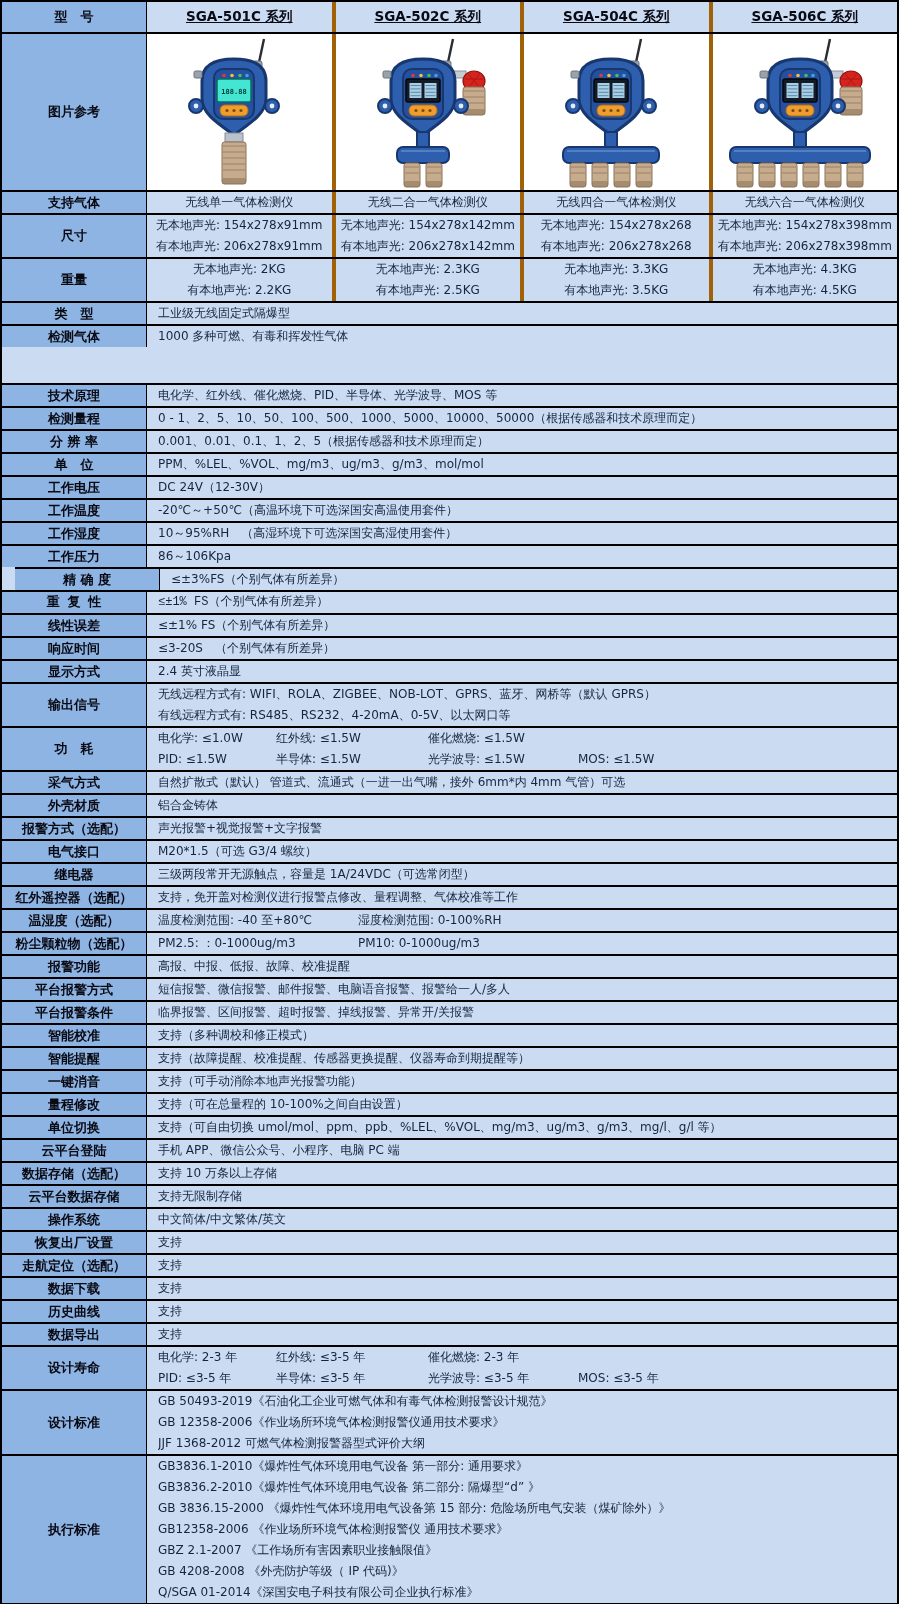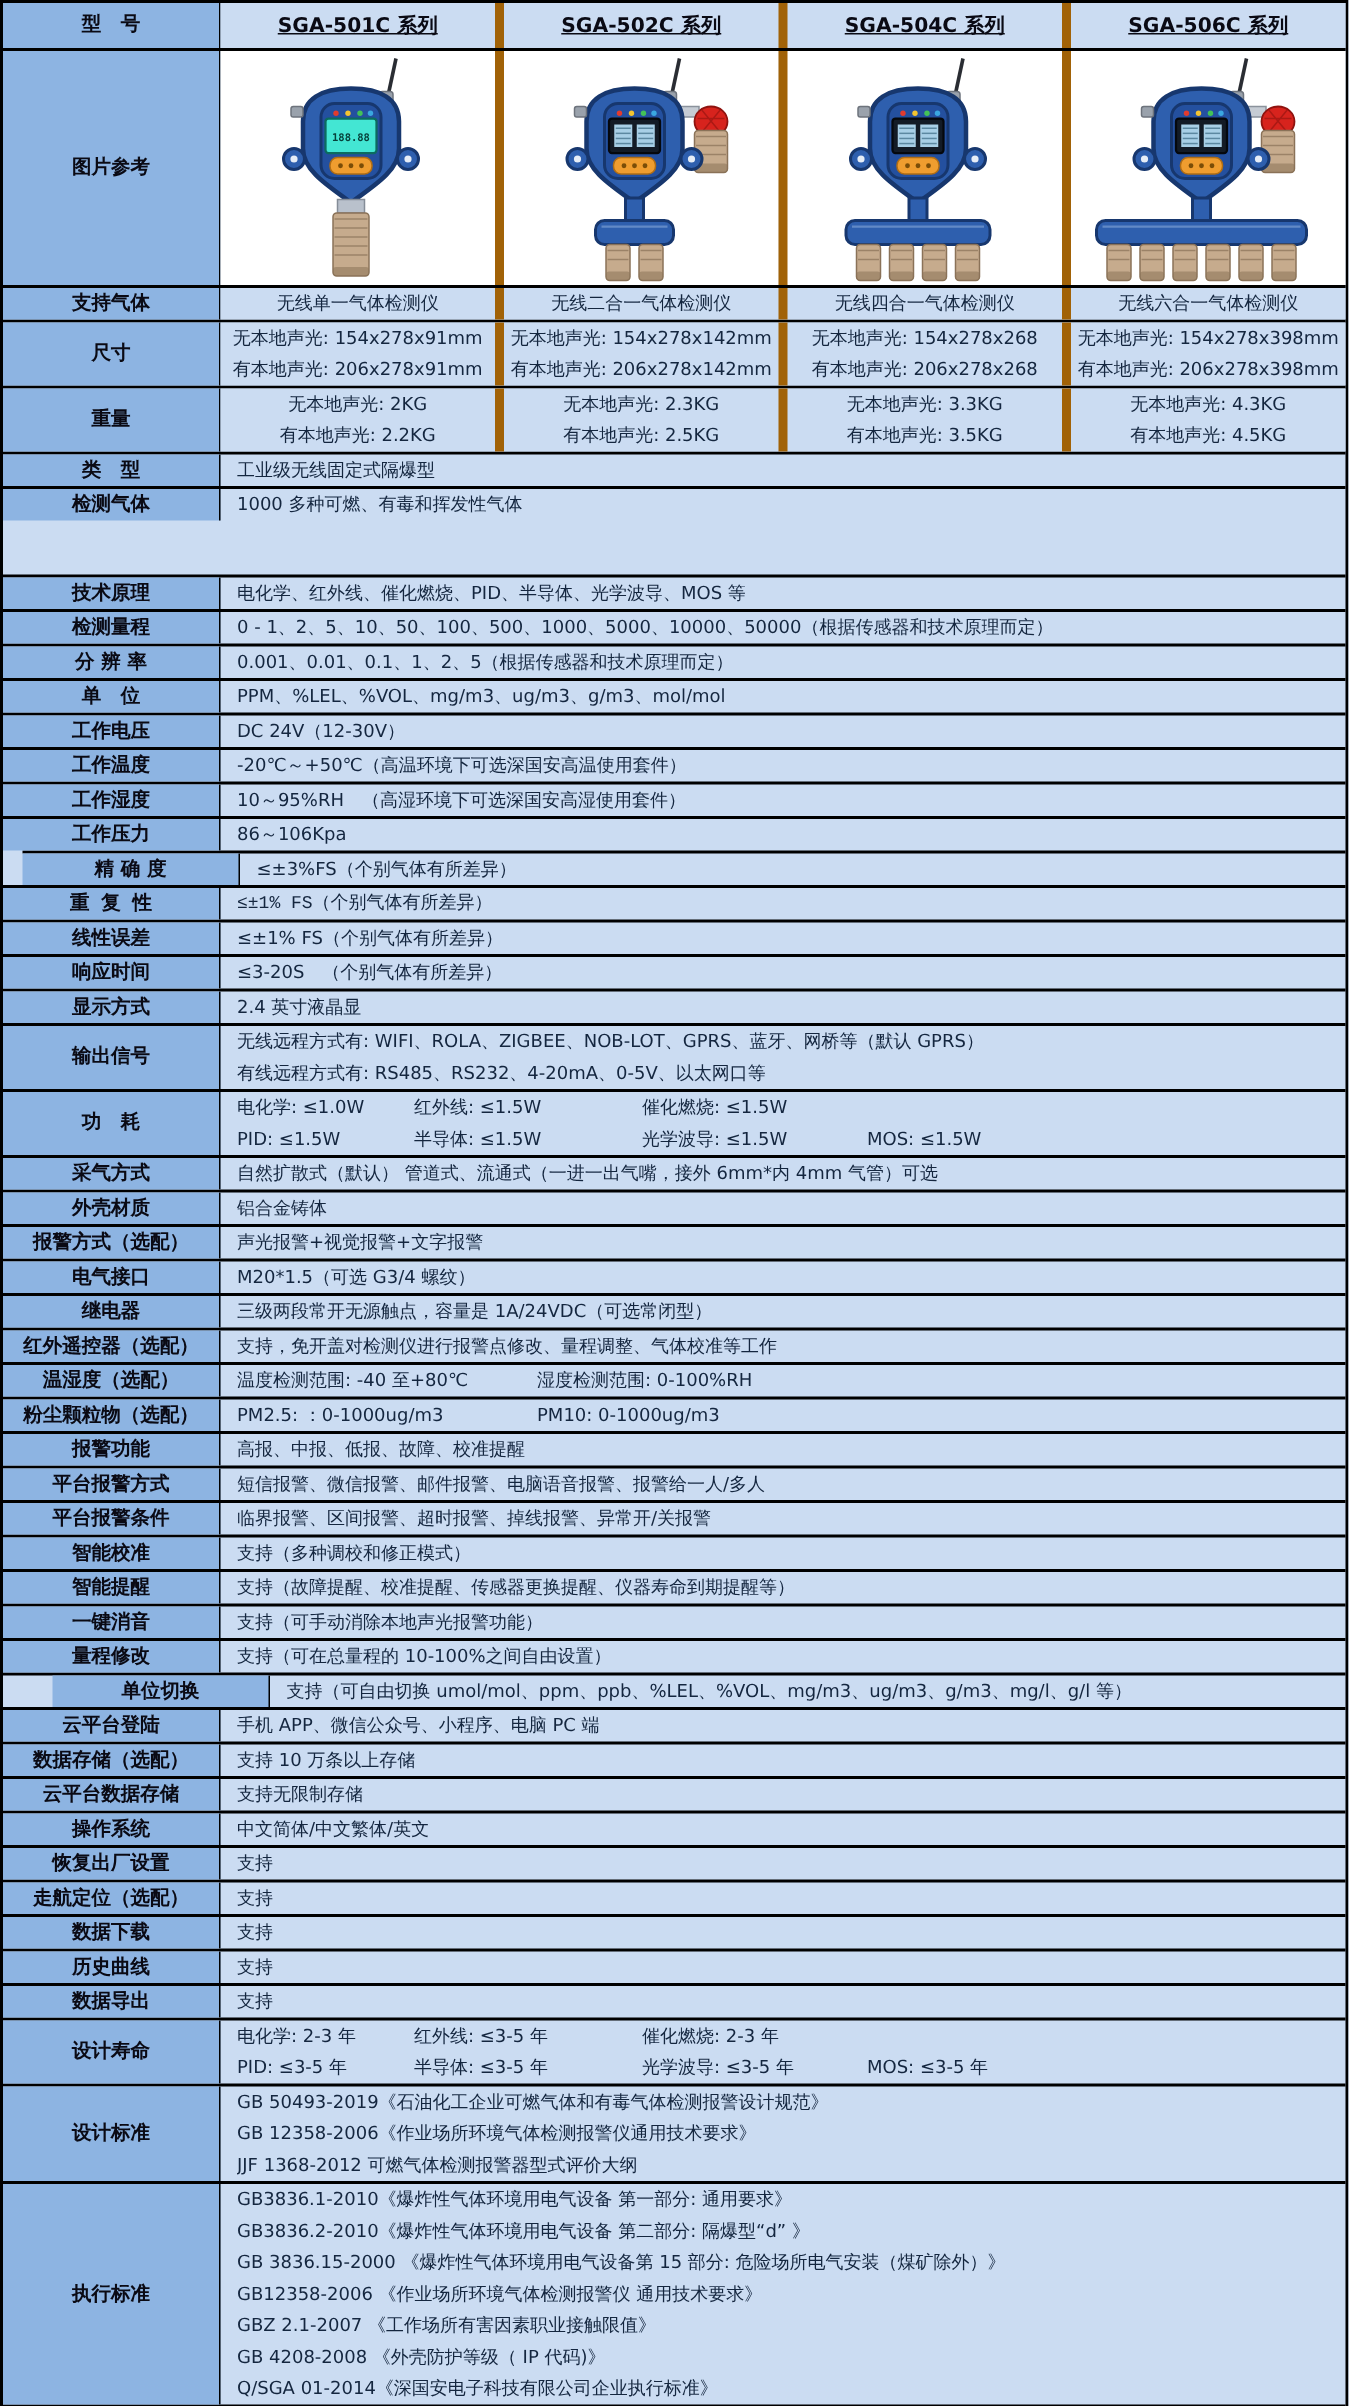--- a/index.html
+++ b/index.html
@@ -21,21 +21,21 @@
     border-right:1px solid #000;
     box-sizing:border-box;
     padding:0 4px;
     line-height:16px;
   }
   .content{flex:1;display:flex;min-width:0;}
   .cell{
     flex:1;display:flex;flex-direction:column;align-items:center;justify-content:center;
     font-size:12px;color:#14263f;background:#cbdcf2;box-sizing:border-box;min-width:0;
   }
-  .cell + .cell{border-left:6px solid #a16207;}
+  .cell + .cell{border-left:4px solid #a16207;}
   .model-cell{font-weight:bold;font-size:13.5px;color:#0a0a14;text-decoration:underline;}
   .img-cell{background:#ffffff;}
   .wide{
     flex:1;display:flex;flex-direction:column;
     padding-left:11px;font-size:12px;color:#14263f;box-sizing:border-box;min-width:0;
   }
   .line{line-height:21px;white-space:nowrap;overflow:hidden;}
   .segline{display:flex;}
   .seg{display:inline-block;white-space:nowrap;}
   .g4 .seg:nth-child(1){width:118px;}
@@ -531,21 +531,21 @@
       <div class="wide">
         <div class="line">支持（可手动消除本地声光报警功能）</div>
       </div>
     </div>
     <div class="t-row" style="min-height: 21px;">
       <div class="lbl">量程修改</div>
       <div class="wide">
         <div class="line">支持（可在总量程的 10-100%之间自由设置）</div>
       </div>
     </div>
-    <div class="t-row" style="min-height: 21px; padding-left: 33px;">
+    <div class="t-row" style="min-height: 21px;">
       <div class="lbl">单位切换</div>
       <div class="wide">
         <div class="line">支持（可自由切换 umol/mol、ppm、ppb、%LEL、%VOL、mg/m3、ug/m3、g/m3、mg/l、g/l 等）</div>
       </div>
     </div>
     <div class="t-row" style="min-height: 21px;">
       <div class="lbl">云平台登陆</div>
       <div class="wide">
         <div class="line">手机 APP、微信公众号、小程序、电脑 PC 端</div>
       </div>

